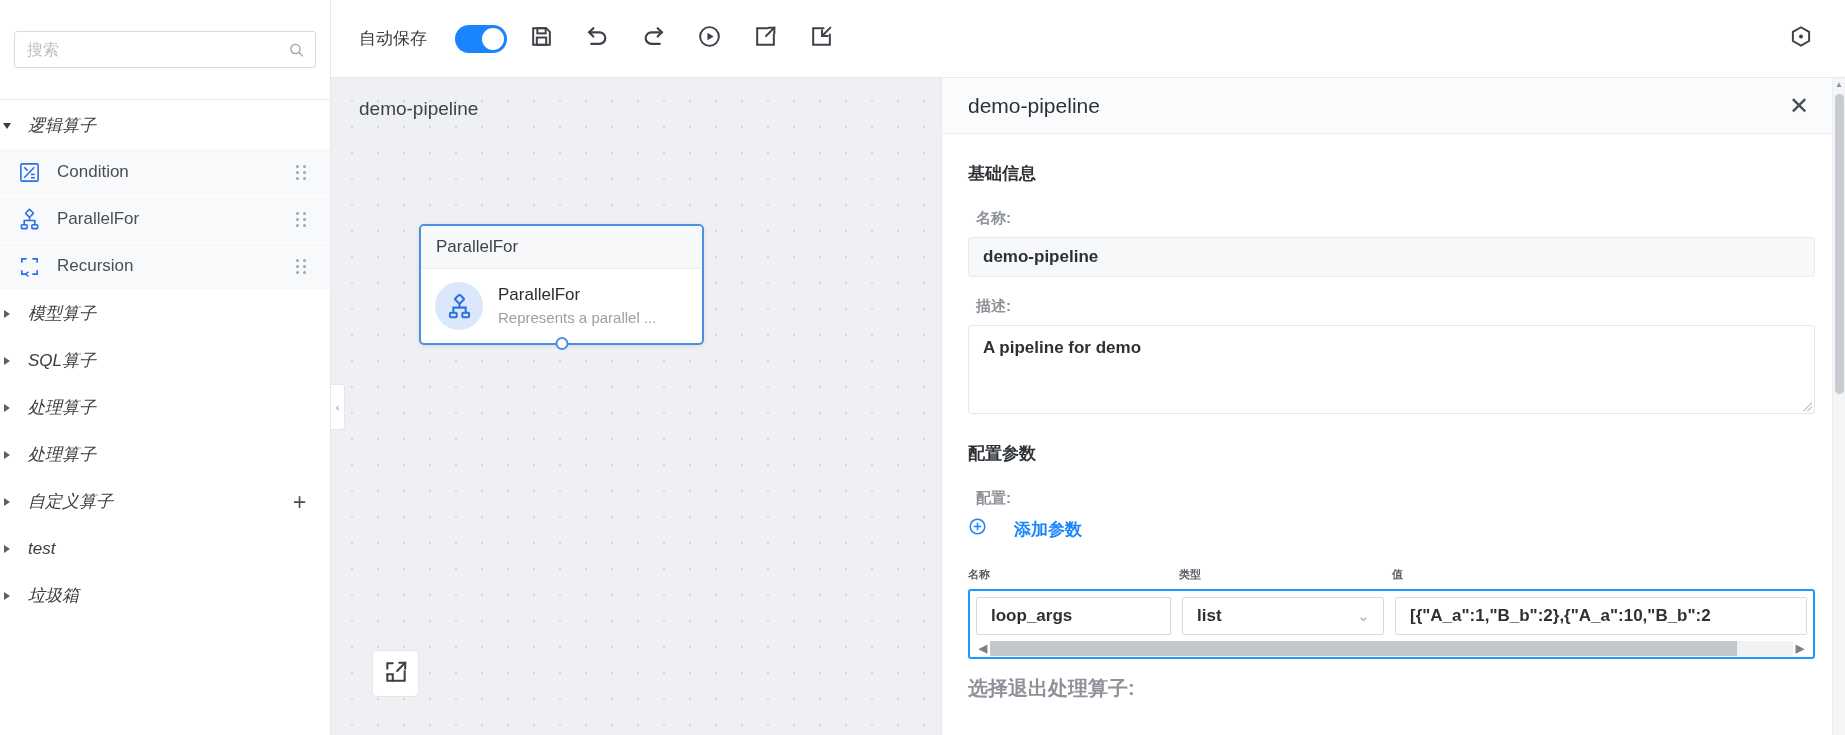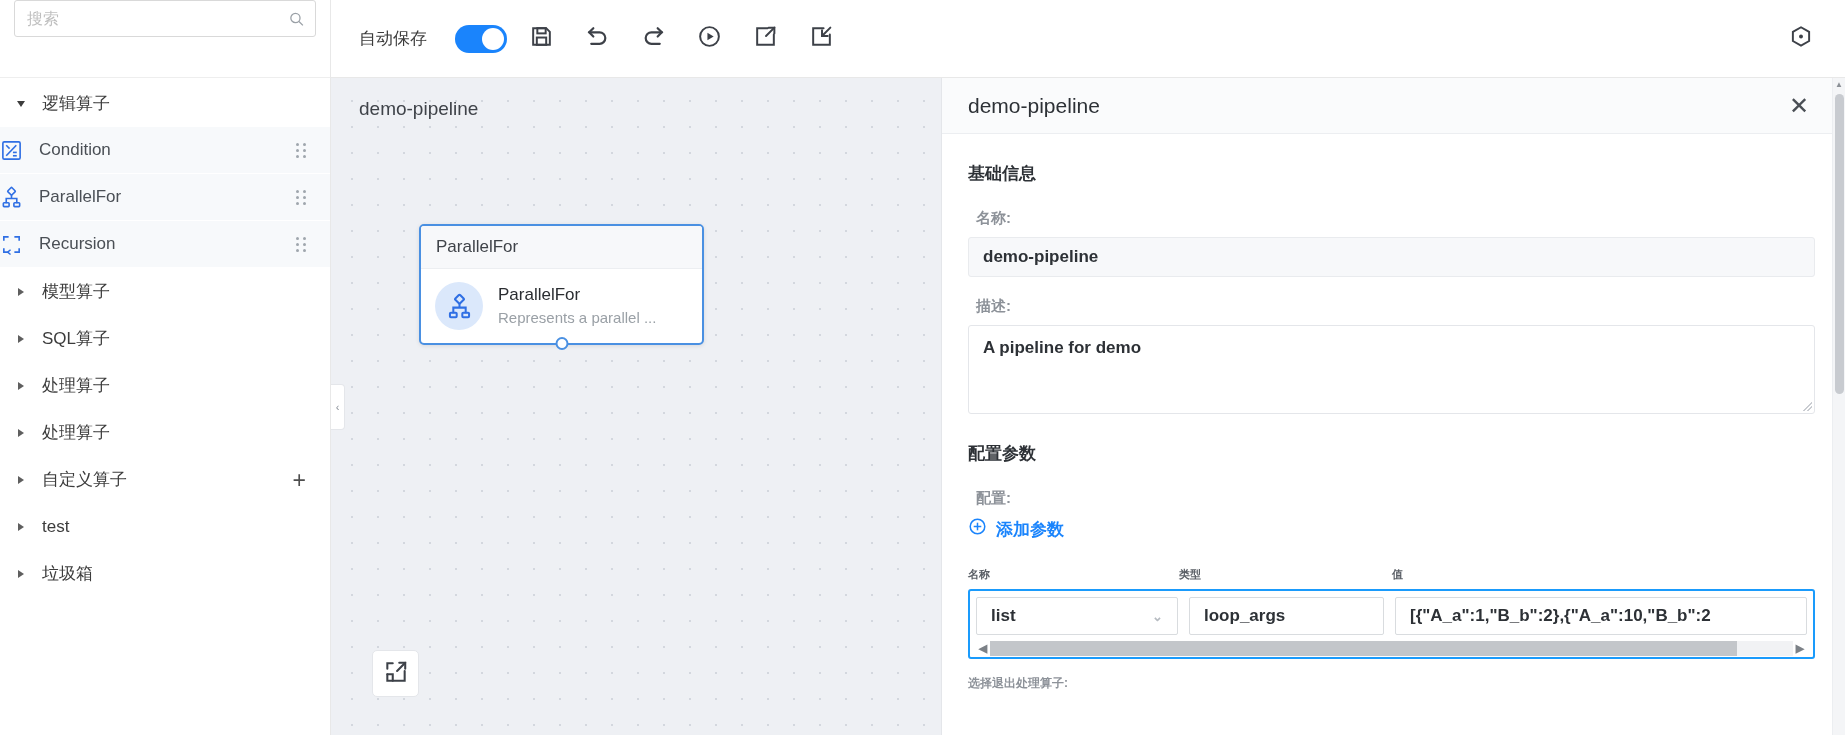--- a/index.html
+++ b/index.html
@@ -13,21 +13,21 @@
 
   
   .sidebar {
     width: 331px; height: 735px;
     background: #ffffff;
     border-right: 1px solid #e8e8e8;
     display: flex; flex-direction: column;
     flex: 0 0 331px;
   }
   .search-wrap {
-    height: 78px; display: flex; 
+    height: 100px; display: flex; align-items: center;
     padding: 0 14px;
     border-bottom: 1px solid #eeeeee;
   }
   .search-box {
     position: relative;
     width: 302px; height: 37px;
     border: 1px solid #d9d9d9; border-radius: 3px;
     background: #fff;
     display: flex; align-items: center;
   }
@@ -39,39 +39,40 @@
   }
   .search-box input::placeholder { color: #bfbfbf; }
   .search-icon {
     position: absolute; right: 10px; top: 50%;
     transform: translateY(-50%);
     width: 17px; height: 17px; color: #9aa0a6;
   }
   .tree { flex: 1; overflow: hidden; padding-top: 2px; }
   .tree-group {
     height: 47px; display: flex; align-items: center;
-    padding-left: 14px; cursor: pointer;
+    cursor: pointer;
     font-size: 17px; color: #3c3c3c;
     position: relative;
+    font-style: italic;
   }
   .caret {
     width: 14px; display: inline-flex; justify-content: center;
     margin-right: 14px; color: #595959; font-size: 10px;
   }
   .caret.open { color: #444; }
   .tri-right { width:0;height:0;border-left:6px solid #5f5f5f;border-top:4.5px solid transparent;border-bottom:4.5px solid transparent; }
   .tri-down  { width:0;height:0;border-top:6px solid #3d3d3d;border-left:4.5px solid transparent;border-right:4.5px solid transparent; }
   .group-plus {
     position: absolute; right: 24px; top: 50%; transform: translateY(-50%);
     font-size: 23px; color: #4d4d4d; line-height: 1; font-weight: 300;
     cursor: pointer;
   }
   .op-item {
     height: 47px; display: flex; align-items: center;
-    padding-right: 14px;
+    padding-left: 18px; padding-right: 14px;
     background: #f7f9fb; cursor: grab; position: relative;
     border-bottom: 1px solid #fff;
   }
   .op-ico { width: 23px; height: 23px; margin-right: 16px; color: #2f6fe4; flex: 0 0 23px; }
   .op-label { font-size: 17px; color: #4a4f55; }
   .drag-dots {
     position: absolute; right: 22px; top: 50%; transform: translateY(-50%);
     width: 12px; height: 14px;
     display: grid; grid-template-columns: 3px 3px; grid-template-rows: 3px 3px 3px;
     gap: 3px 4px;
@@ -206,21 +207,21 @@
     padding: 12px 14px; font-size: 17px; color: #2d3136;
     position: relative;
   }
   .resize-grip {
     position: absolute; right: 2px; bottom: 2px; width: 10px; height: 10px;
     background: linear-gradient(135deg, transparent 0 50%, #c9ccd1 50% 60%, transparent 60% 72%, #c9ccd1 72% 82%, transparent 82%);
   }
   .gap-28 { height: 28px; }
   .gap-20 { height: 20px; }
   .add-param {
-    display: inline-flex; align-items: center; gap: 9px;
+    display: inline-flex; align-items: center; gap: 27px;
     color: #1a84fc; font-size: 17px; cursor: pointer;
   }
   .add-param svg { width: 19px; height: 19px; }
   .param-headers {
     display: flex; margin-top: 26px; margin-bottom: 7px;
   }
   .ph { font-size: 11px; color: #5a5f66; }
   .ph.name { width: 211px; }
   .ph.type { width: 213px; }
   .ph.val { flex: 1; }
@@ -239,21 +240,21 @@
   .pin.type { width: 202px; flex: 0 0 202px; justify-content: space-between; }
   .pin.val { flex: 1; min-width: 0; }
   .chev { color: #b6bbc1; font-size: 13px; }
   .hscroll {
     height: 17px; margin-top: 5px;
     display: flex; align-items: center;
   }
   .hs-arrow { width: 14px; color: #7c8187; font-size: 11px; display:flex;align-items:center;justify-content:center; }
   .hs-track { flex: 1; height: 15px; background: #f1f2f4; position: relative; }
   .hs-thumb { position: absolute; left: 0; top: 0; height: 15px; width: 93%; background: #c3c6ca; }
-  .bottom-label { font-size: 12px; color: #8d9299; margin-top: 16px; }
+  .bottom-label { font-size: 20px; color: #8d9299; margin-top: 16px; }
 
   
   .panel-vscroll {
     position: absolute; right: 0; top: 0; width: 13px; height: 100%;
     background: #f4f5f7; border-left: 1px solid #eceef1;
   }
   .pv-up, .pv-down {
     height: 13px; display:flex;align-items:center;justify-content:center;
     color:#8b9096; font-size:8px;
   }
@@ -548,25 +549,25 @@
           </div>
 
           <div class="param-headers">
             <span class="ph name">名称</span>
             <span class="ph type">类型</span>
             <span class="ph val">值</span>
           </div>
 
           <div class="param-row-outer">
             <div class="param-row">
+              <div class="pin name">loop_args</div>
               <div class="pin type">
                 <span>list</span>
                 <span class="chev">⌄</span>
               </div>
-              <div class="pin name">loop_args</div>
               <div class="pin val">[{"A_a":1,"B_b":2},{"A_a":10,"B_b":2</div>
             </div>
             <div class="hscroll">
               <span class="hs-arrow">◀</span>
               <span class="hs-track">
                   <span class="hs-thumb"></span>
                 </span>
               <span class="hs-arrow">▶</span>
             </div>
           </div>

